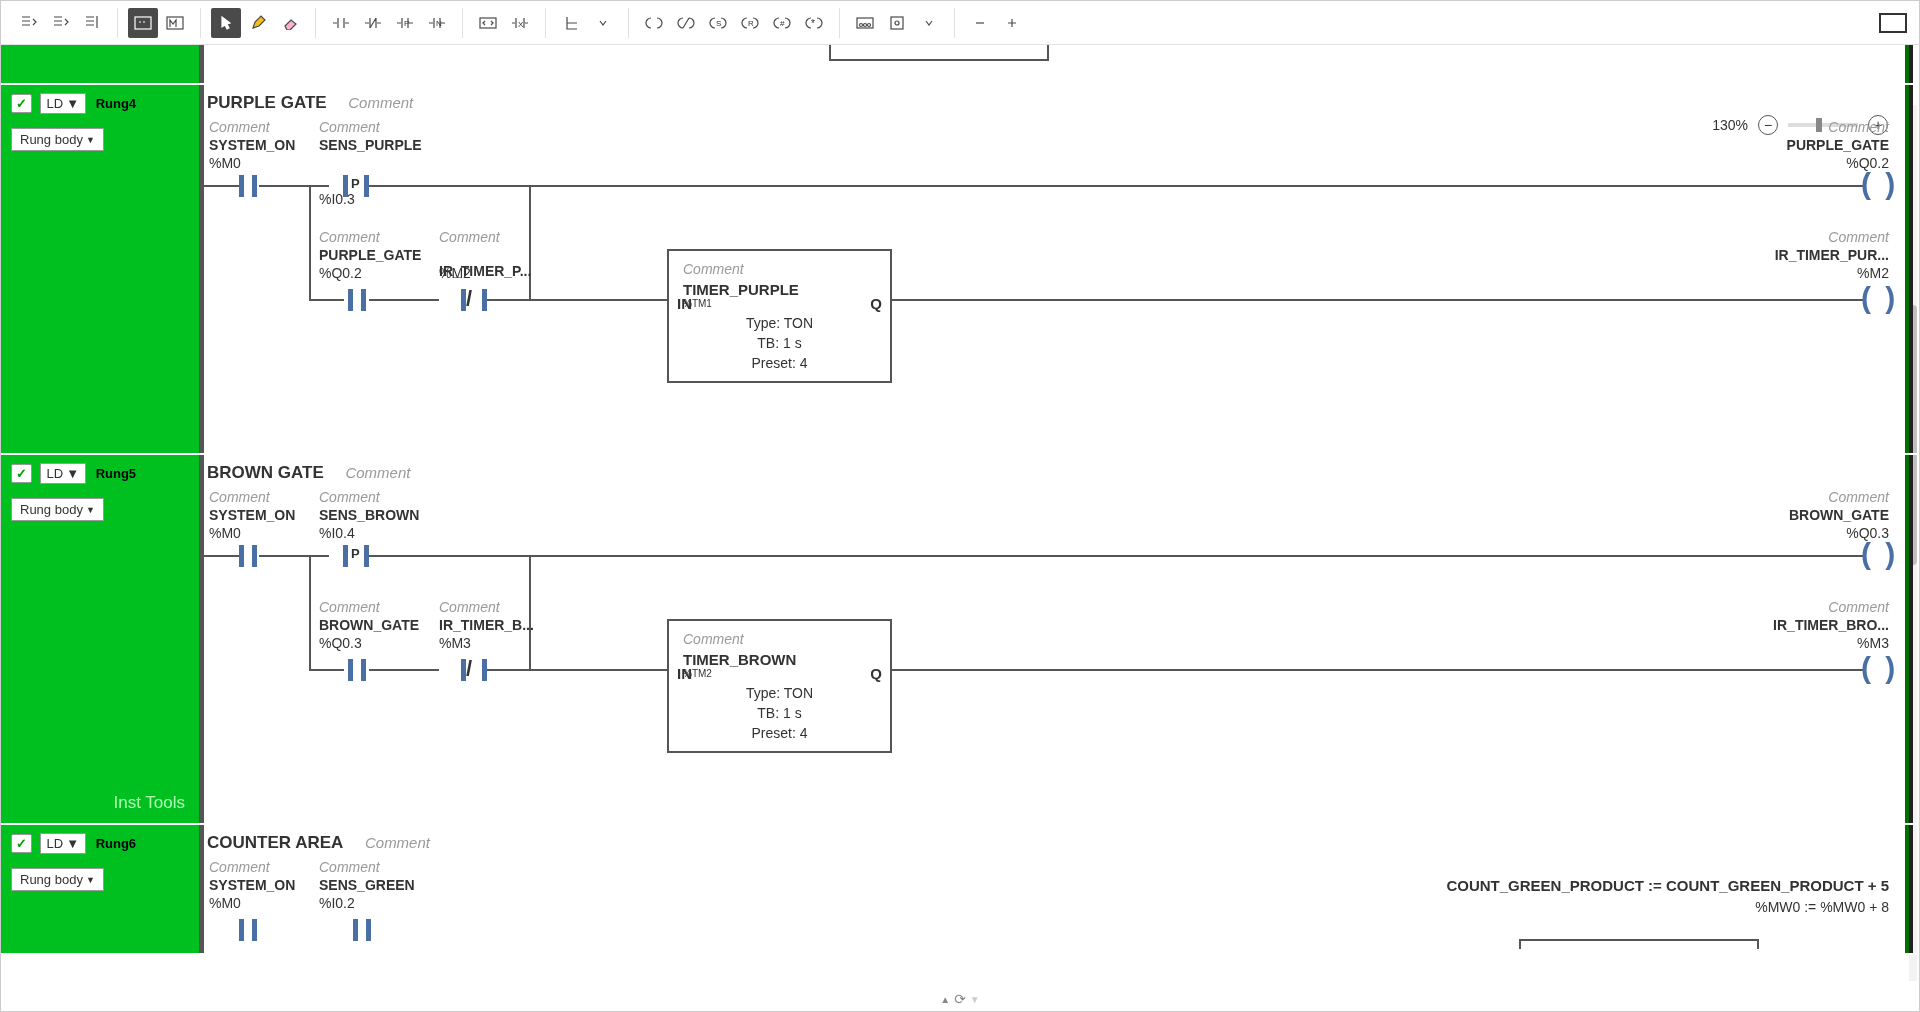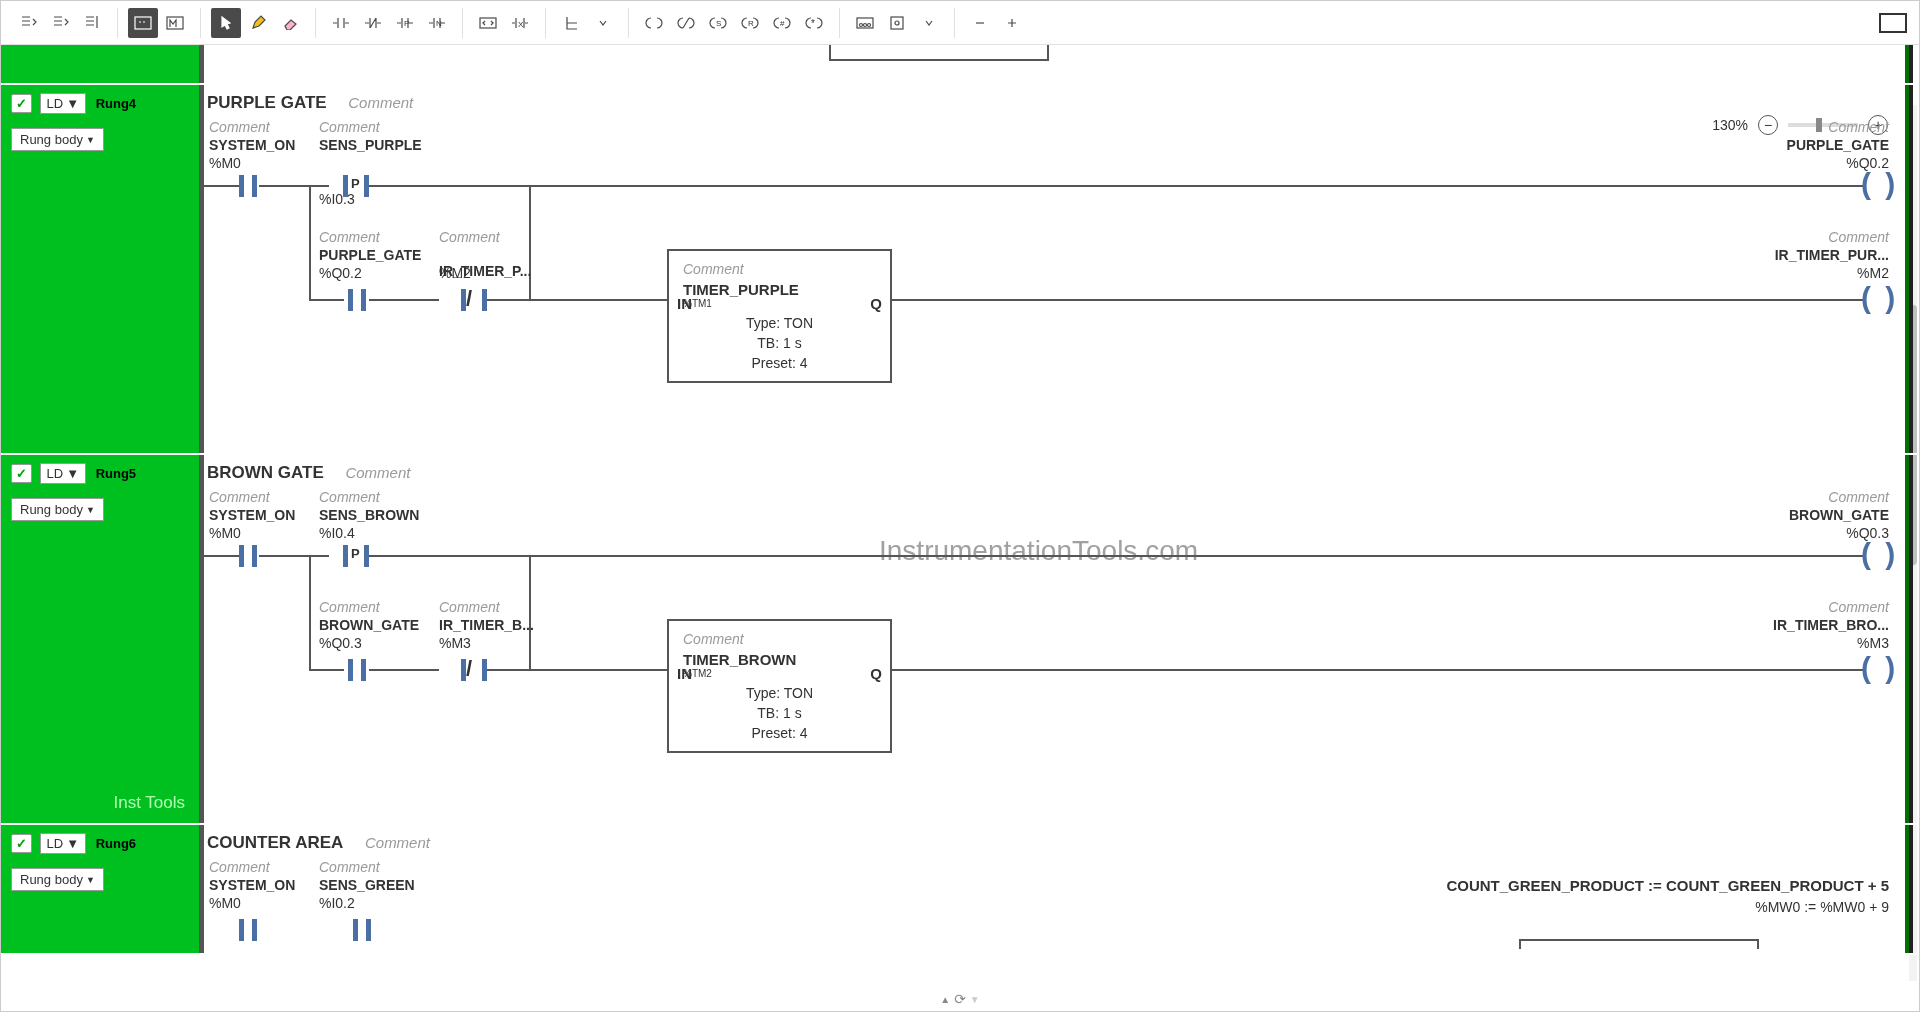--- a/index.html
+++ b/index.html
@@ -400,21 +400,20 @@
               <span>Rung body</span>
               <span class="tri">▼</span>
             </div>
           <div class="inst-tools">Inst Tools</div>
         </div>
         <div class="rung-body">
           <div class="rail-left"></div><div class="rail-right"></div>
           <span class="rung-title">BROWN GATE</span>
           <span class="rung-comment-title">Comment</span>
 
-          <div class="watermark" style="left:680px;top:80px;">InstrumentationTools.com</div>
 
           <div class="ladder">
             <div class="el-comment" style="left:10px;top:0;">Comment</div>
             <div class="el-name" style="left:10px;top:18px;">SYSTEM_ON</div>
             <div class="el-addr" style="left:10px;top:36px;">%M0</div>
             <div class="wire-h" style="left:5px;top:66px;width:35px;"></div>
             <div class="contact-no" style="left:36px;top:54px;"></div>
             <div class="wire-h" style="left:60px;top:66px;width:70px;"></div>
 
             <div class="el-comment" style="left:120px;top:0;">Comment</div>
@@ -494,21 +493,21 @@
             <div class="el-name" style="left:10px;top:18px;">SYSTEM_ON</div>
             <div class="el-addr" style="left:10px;top:36px;">%M0</div>
             <div class="contact-no" style="left:36px;top:58px;"></div>
 
             <div class="el-comment" style="left:120px;top:0;">Comment</div>
             <div class="el-name" style="left:120px;top:18px;">SENS_GREEN</div>
             <div class="el-addr" style="left:120px;top:36px;">%I0.2</div>
             <div class="contact-no" style="left:150px;top:58px;"></div>
 
             <div class="counter-line" style="top:18px;">COUNT_GREEN_PRODUCT := COUNT_GREEN_PRODUCT + 5</div>
-            <div class="counter-line2" style="top:40px;">%MW0 := %MW0 + 9</div>
+            <div class="counter-line2" style="top:40px;">%MW0 := %MW0 + 8</div>
             <div class="counter-box-hint"></div>
           </div>
         </div>
       </div>
 
     </div>
 
     <div class="footer-ctrl">
       <span class="tri-up">▲</span>
       <span class="refresh">⟳</span>

